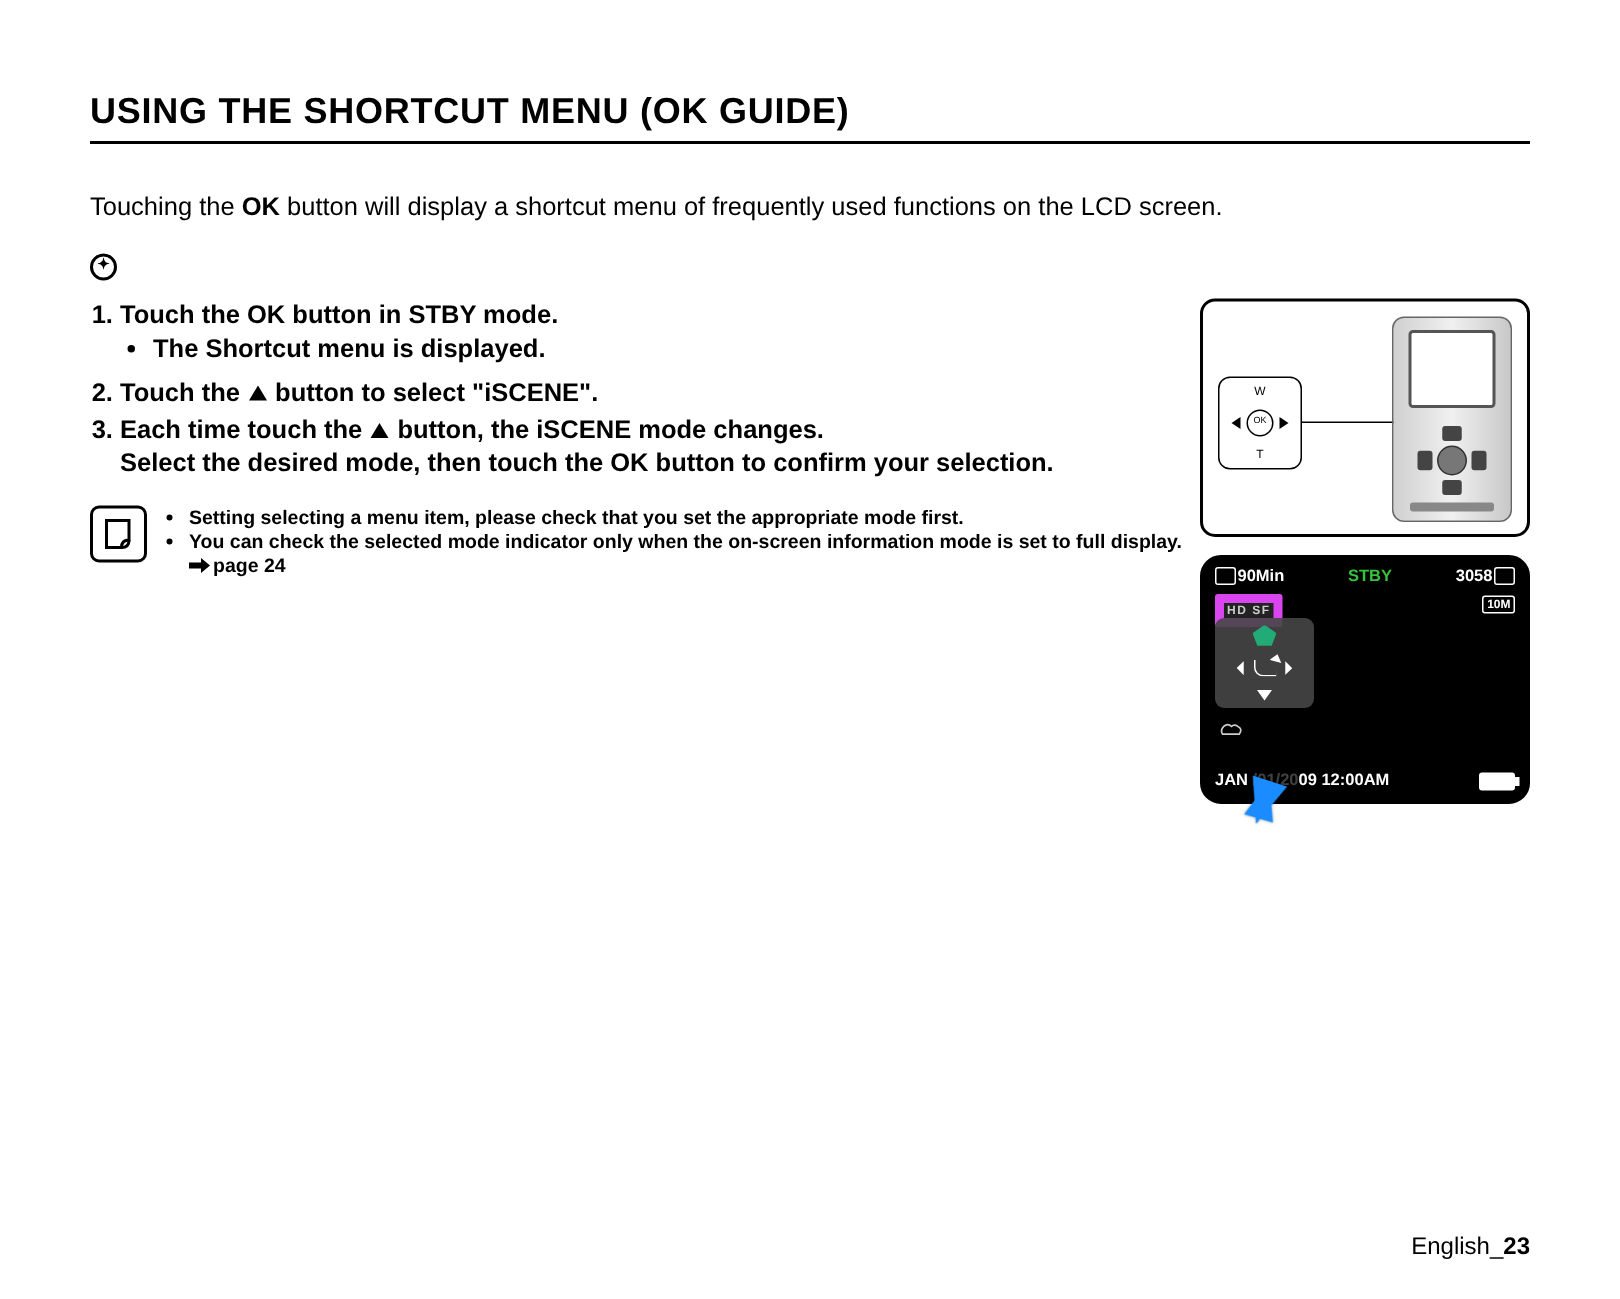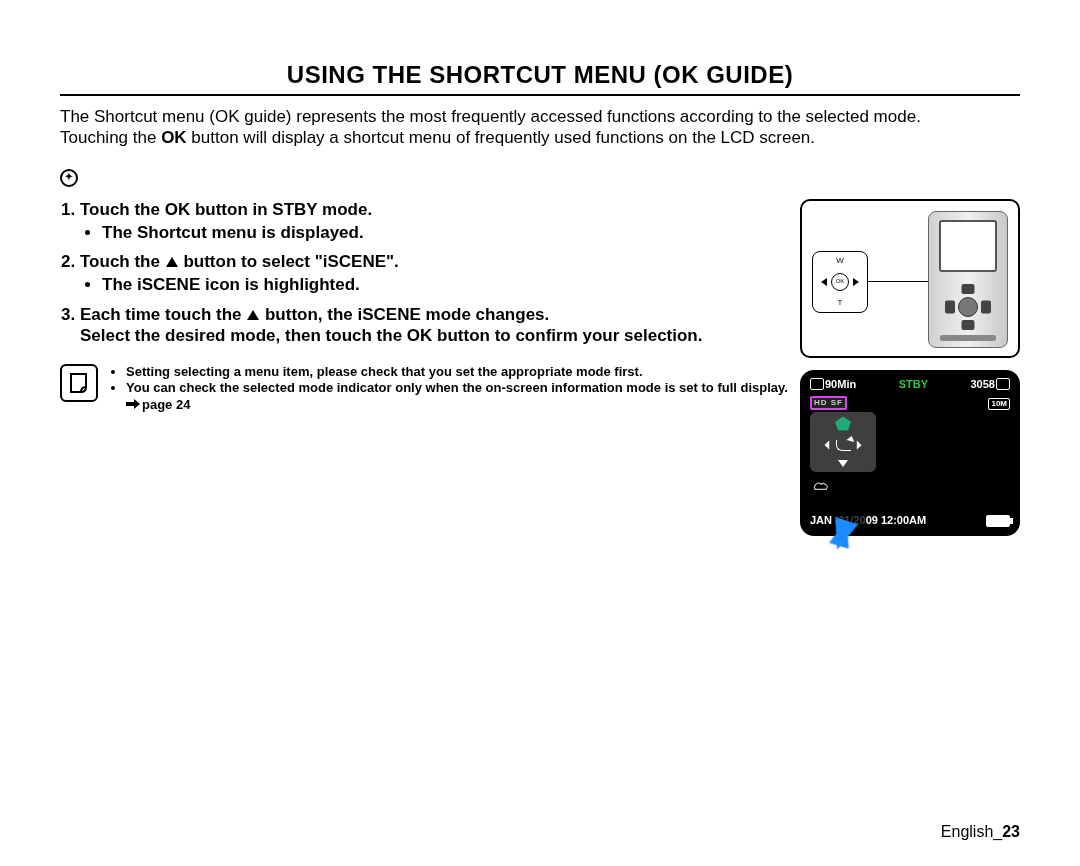--- a/index.html
+++ b/index.html
@@ -17,21 +17,20 @@
   .page {
     padding: 60px 60px 0 60px;
     position: relative;
     height: 806px;
   }
   h1 {
     font-size: 24px;
     font-weight: bold;
     margin: 0 0 4px 0;
     letter-spacing: 0.5px;
-    text-align: center;
   }
   .rule {
     border-top: 2px solid #000;
     margin: 0 0 10px 0;
   }
   .intro {
     margin: 0 0 18px 0;
   }
   .example-line {
     display: flex;
@@ -264,21 +263,21 @@
     border:1px solid #fff;
     font-size:8px;
     padding:0 2px;
     border-radius:2px;
   }
   .hd-box {
     position:absolute;
     top:24px; left:8px;
     font-size:8px;
     letter-spacing:1px;
-    border:2px solid #d946ef;
+    border:6px solid #d946ef;
     padding:0 2px;
     background:#222;
     color:#ccc;
     border-radius:2px;
   }
   .shortcut-panel {
     position:absolute;
     top:40px; left:8px;
     width:66px;
     height:60px;
@@ -383,42 +382,39 @@
   .footer .pg { font-weight:bold; }
 </style>
 </head>
 <body>
 
 <div class="page">
   <h1>USING THE SHORTCUT MENU (OK GUIDE)</h1>
   <div class="rule"></div>
 
   <p class="intro">
-    <span>The Shortcut menu (OK guide) represents the most frequently accessed functions according to the selected mode.</span><br>
+    <br>
     <span>Touching the </span><b>OK</b><span> button will display a shortcut menu of frequently used functions on the LCD screen.</span>
   </p>
 
   <div class="example-line">
     <span class="ebullet">✦</span>
   </div>
 
   <div class="content-row">
     <div class="textcol">
       <ol class="steps">
         <li>
           <span>Touch the </span><b>OK</b><span> button in STBY mode.</span>
           <ul class="sub">
               <li>The Shortcut menu is displayed.</li>
             </ul>
         </li>
         <li>
           <span>Touch the </span><span class="uptri"></span><span> button to select "</span><b>iSCENE</b><span>".</span>
-          <ul class="sub">
-              <li>The iSCENE icon is highlighted.</li>
-            </ul>
         </li>
         <li>
           <span>Each time touch the </span><span class="uptri"></span><span> button, the iSCENE mode changes.</span><br>
           <span>Select the desired mode, then touch the </span><b>OK</b><span> button to confirm your selection.</span>
         </li>
       </ol>
 
       <div class="note-row">
         <div class="note-icon">
           <svg width="24" height="24" viewBox="0 0 24 24">

